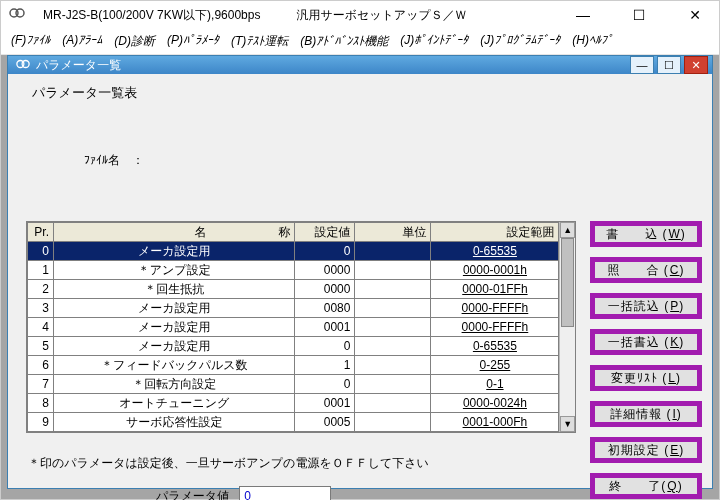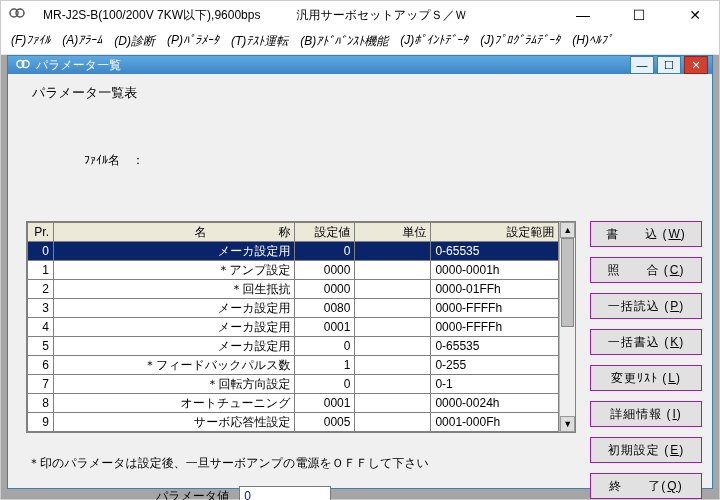--- a/index.html
+++ b/index.html
@@ -22,34 +22,34 @@
 .child-body { flex: 1; display: flex; flex-direction: column; padding: 4px 10px 10px 18px; gap: 40px; }
 .heading { font-size: 13px; margin: 6px 0 10px 6px; }
 .filename { font-size: 12px; margin: 0 0 12px 58px; }
 .content-row { flex: 1; display: flex; gap: 14px; }
 .table-pane { flex: 1; display: flex; flex-direction: column; }
 .table-scroll { border: 1px solid #808080; display: flex; }
 table { border-collapse: collapse; font-size: 12px; width: 100%; background: #fff; }
 th, td { border: 1px solid #808080; padding: 1px 4px; height: 18px; line-height: 16px; }
 th { background: #ece9d8; font-weight: normal; text-align: right; }
 td.pr { text-align: right; width: 26px; }
-td.nm { text-align: right; margin-left: 17px; }
+td.nm { text-align: center; margin-left: 17px; }
 td.val { text-align: right; width: 60px; }
 td.unit { text-align: right; width: 76px; }
-td.range { text-align: left; width: 128px; }
+td.range { text-align: center; width: 128px; text-decoration: underline; }
 tr.selected td { background: #0a246a; color: #fff; }
 .vscroll { width: 16px; background: #e9e9e9; border-left: 1px solid #bbb; display: flex; flex-direction: column; }
 .arrow { height: 16px; display: flex; align-items: center; justify-content: center; font-size: 9px; background: #ddd; border: 1px solid #999; }
 .track { flex: 1; background: #efefef; position: relative; }
 .thumb { position: absolute; left: 1px; right: 1px; top: 0; height: 50%; background: #c0c0c0; border: 1px solid #888; }
 .footnote { font-size: 12px; margin: 22px 0 14px 2px; }
 .param-row { font-size: 12px; display: flex; align-items: center; gap: 10px; margin-left: 130px; text-decoration: underline; }
 .param-input { width: 92px; height: 20px; border: 1px solid #7a7a7a; background: #fff; padding: 0 4px; font-size: 12px; color: #0000cd; }
 .btn-col { width: 112px; display: flex; flex-direction: column; gap: 10px; padding-top: 0; }
-.jbtn { height: 26px; border: 1px solid #a21caf; background: #e1e1e1; font-size: 12px; display: flex; align-items: center; justify-content: center; padding: 0 4px; white-space: nowrap; letter-spacing: 1px; }
+.jbtn { height: 26px; border: 5px solid #a21caf; background: #e1e1e1; font-size: 12px; display: flex; align-items: center; justify-content: center; padding: 0 4px; white-space: nowrap; letter-spacing: 1px; }
 .jbtn .key { text-decoration: underline; margin-left: 1px; }
 </style>
 </head>
 <body>
 
 <div class="app-window">
   <div class="titlebar">
     <span class="app-icon">
       <svg viewBox="0 0 16 16">
           <circle cx="5" cy="8" r="4" fill="none" stroke="#555" stroke-width="1.5"></circle>

